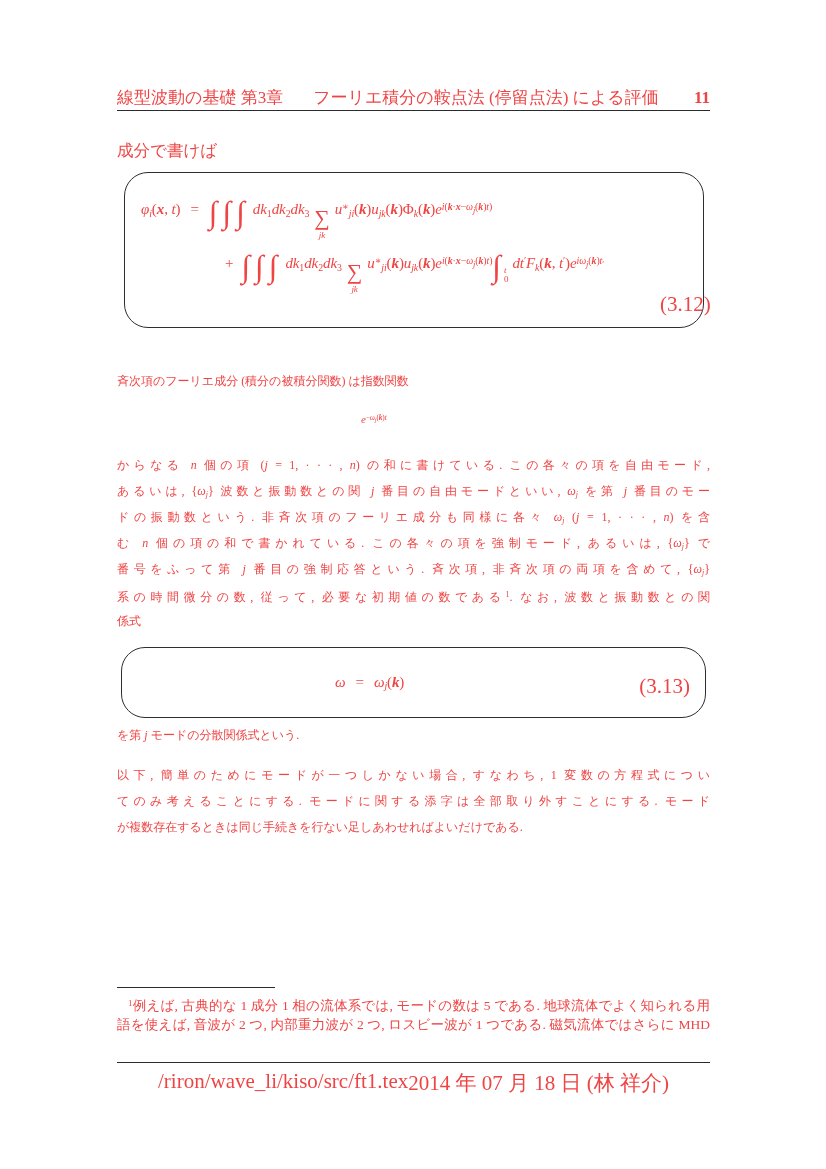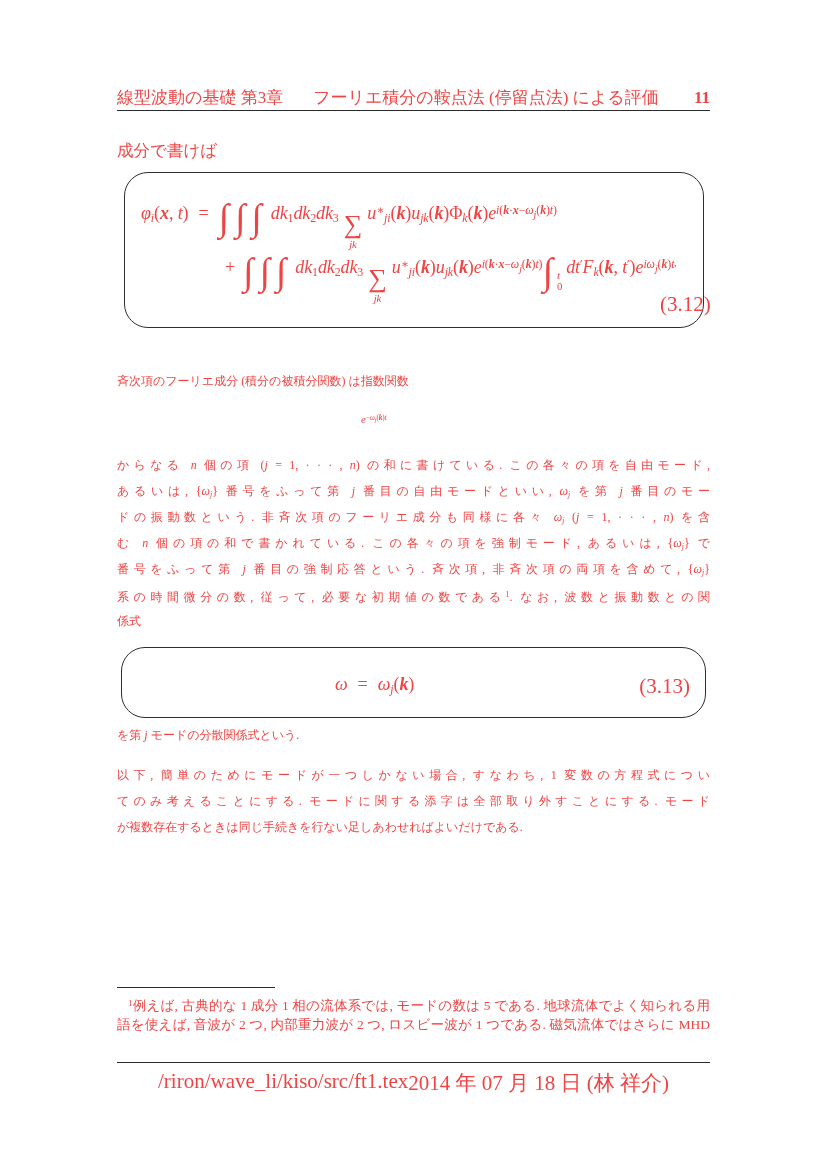--- a/index.html
+++ b/index.html
@@ -13,21 +13,21 @@
   .rule{position:absolute;border-top:1.2px solid #2b2b2b;}
   .hdr-rule{left:117px;top:110px;width:593px;}
 
   .lead{position:absolute;left:117px;top:140px;font-size:16.5px;}
 
   
   .eqbox{position:absolute;border:1.2px solid #2e2e2e;border-radius:24px;background:transparent;}
   .box312{left:124px;top:172px;width:578px;height:154px;}
   .box313{left:121px;top:647px;width:583px;height:69px;}
 
-  .eq{white-space:nowrap;font-size:18px;letter-spacing:-0.1px;}
+  .eq{white-space:nowrap;font-size:15px;letter-spacing:-0.1px;}
   .eq span{font-family:"Liberation Serif","DejaVu Serif",serif;}
   .eq312-l1{position:absolute;left:16px;top:22px;}
   .eq312-l2{position:absolute;left:100px;top:76px;}
   .eqnum{position:absolute;font-size:21px;}
   .num312{left:660px;top:292px;}
   .eq313-body{position:absolute;left:213px;top:26px;}
   .num313{right:15px;top:26px;}
 
   
   .i{font-style:italic;}
@@ -92,21 +92,21 @@
         </span><span class="i">dt</span><span class="sup">′</span><span class="i">F</span><span class="sub i">k</span><span class="r">(</span><span class="bi">k</span><span class="r">, </span><span class="i">t</span><span class="sup">′</span><span class="r">)</span><span class="i">e</span><span class="sup i">i</span><span class="sup i">ω</span><span class="ss i">j</span><span class="sup">(</span><span class="sup bi">k</span><span class="sup">)</span><span class="sup i">t</span><span class="ss">′</span></div>
   </div>
   <div class="eqnum num312">(3.12)</div>
 
   <div class="para p1">斉次項のフーリエ成分 (積分の被積分関数) は指数関数</div>
 
   <div class="eq ieq"><span class="i">e</span><span class="sup">−</span><span class="sup i">ω</span><span class="ss i">j</span><span class="sup">(</span><span class="sup bi">k</span><span class="sup">)</span><span class="sup i">t</span></div>
 
   <div class="para p2">
     <div class="bl"><span class="r">からなる </span><span class="i">n</span><span class="r"> 個の項 (</span><span class="i">j</span><span class="r"> = 1, · · · , </span><span class="i">n</span><span class="r">) の和に書けている. この各々の項を自由モード,</span></div>
-    <div class="bl"><span class="r">あるいは, {</span><span class="i">ω</span><span class="sub i">j</span><span class="r">} 番号をふって第 </span><span class="i">j</span><span class="r"> 番目の自由モードといい, </span><span class="i">ω</span><span class="sub i">j</span><span class="r"> を第 </span><span class="i">j</span><span class="r"> 番目のモー</span></div>
+    <div class="bl"><span class="r">あるいは, {</span><span class="i">ω</span><span class="sub i">j</span><span class="r">} 波数と振動数との関 </span><span class="i">j</span><span class="r"> 番目の自由モードといい, </span><span class="i">ω</span><span class="sub i">j</span><span class="r"> を第 </span><span class="i">j</span><span class="r"> 番目のモー</span></div>
     <div class="bl"><span class="r">ドの振動数という. 非斉次項のフーリエ成分も同様に各々 </span><span class="i">ω</span><span class="sub i">j</span><span class="r"> (</span><span class="i">j</span><span class="r"> = 1, · · · , </span><span class="i">n</span><span class="r">) を含</span></div>
     <div class="bl"><span class="r">む </span><span class="i">n</span><span class="r"> 個の項の和で書かれている. この各々の項を強制モード, あるいは, {</span><span class="i">ω</span><span class="sub i">j</span><span class="r">} で</span></div>
     <div class="bl"><span class="r">番号をふって第 </span><span class="i">j</span><span class="r"> 番目の強制応答という. 斉次項, 非斉次項の両項を含めて, {</span><span class="i">ω</span><span class="sub i">j</span><span class="r">}</span></div>
     <div class="bl"><span class="r">系の時間微分の数, 従って, 必要な初期値の数である</span><span class="sup">1</span><span class="r">. なお, 波数と振動数との関</span></div>
     <div class="bl end"><span class="r">係式</span></div>
   </div>
 
   <div class="eqbox box313">
     <div class="eq eq313-body"><span class="i">ω</span><span class="rel">=</span><span class="i">ω</span><span class="sub i">j</span><span class="r">(</span><span class="bi">k</span><span class="r">)</span></div>
     <div class="eqnum num313">(3.13)</div>

